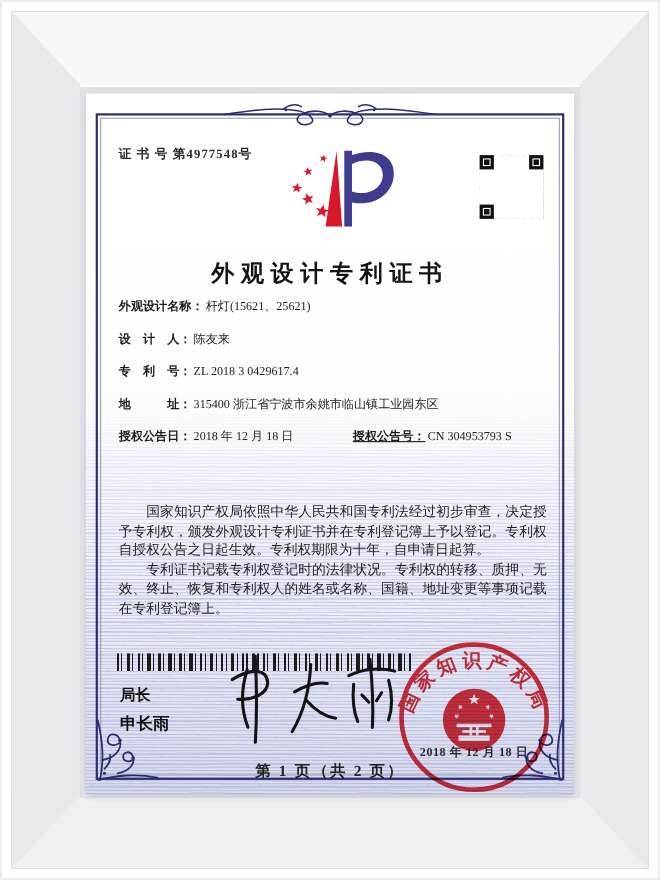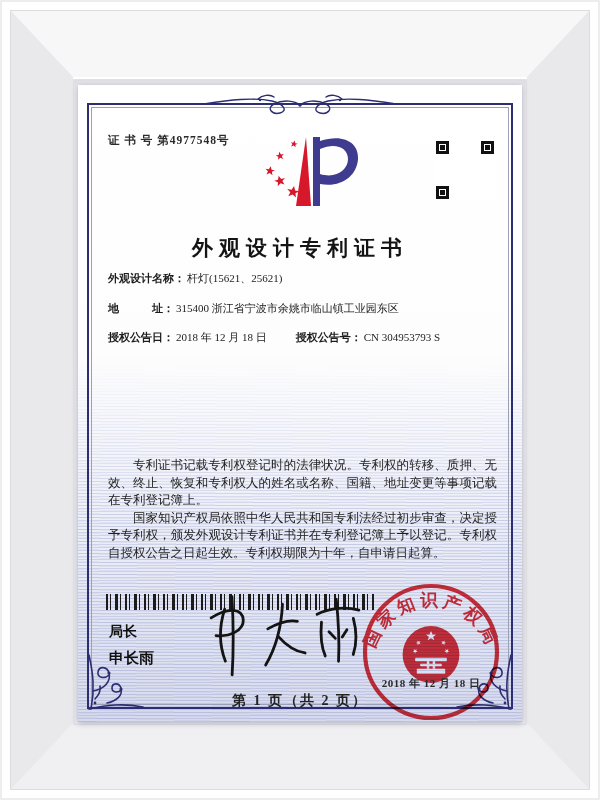--- a/index.html
+++ b/index.html
@@ -77,21 +77,21 @@
 
   .title{
     position:absolute;left:0;right:0;top:149px;text-align:center;
     font-size:21px;font-weight:700;letter-spacing:6px;color:#141414;
   }
 
   .fields{position:absolute;left:30px;right:26px;top:186px;}
   .frow{height:29.5px;font-size:11px;color:#1c1c1c;white-space:nowrap;}
   .frow .lab{font-weight:700;}
   .frow .val{font-weight:500;margin-left:2px;}
-  .frow .lab2{font-weight:700;margin-left:29px;}
+  .frow .lab2{font-weight:700;margin-left:54px;text-decoration:underline;}
 
   .body-text{
     position:absolute;left:30px;right:25px;top:372px;
     font-size:12.5px;line-height:17.5px;color:#1f1f1f;text-align:justify;
   }
   .body-text p{margin:0;text-indent:2em;font-weight:500;}
 
   .barcode{
     position:absolute;left:28px;top:509px;width:270px;height:16px;
     background:repeating-linear-gradient(90deg,
@@ -200,30 +200,36 @@
       <div class="finder f-bl"></div>
     </div>
 
     <div class="title">外观设计专利证书</div>
 
     <div class="fields">
       <div class="frow">
         <span class="lab">外观设计名称：</span><span class="val">杆灯(15621、25621)</span>
       </div>
       <div class="frow">
+        <span class="lab">设　计　人：</span><span class="val">陈友来</span>
+      </div>
+      <div class="frow">
+        <span class="lab">专　利　号：</span><span class="val">ZL 2018 3 0429617.4</span>
+      </div>
+      <div class="frow">
         <span class="lab">地　　　址：</span><span class="val">315400 浙江省宁波市余姚市临山镇工业园东区</span>
       </div>
       <div class="frow">
         <span class="lab">授权公告日：</span><span class="val">2018 年 12 月 18 日</span><span class="lab2">授权公告号：</span><span class="val">CN 304953793 S</span>
       </div>
     </div>
 
     <div class="body-text">
+      <p>国家知识产权局依照中华人民共和国专利法经过初步审查，决定授予专利权，颁发外观设计专利证书并在专利登记簿上予以登记。专利权自授权公告之日起生效。专利权期限为十年，自申请日起算。</p>
       <p>专利证书记载专利权登记时的法律状况。专利权的转移、质押、无效、终止、恢复和专利权人的姓名或名称、国籍、地址变更等事项记载在专利登记簿上。</p>
-      <p>国家知识产权局依照中华人民共和国专利法经过初步审查，决定授予专利权，颁发外观设计专利证书并在专利登记簿上予以登记。专利权自授权公告之日起生效。专利权期限为十年，自申请日起算。</p>
     </div>
 
     <div class="barcode"></div>
 
     <div class="director-label">局长</div>
     <div class="director-name">申长雨</div>
 
     <svg class="signature" width="190" height="90" viewBox="0 0 190 90">
       <g stroke="#141414" stroke-width="2.8" fill="none" stroke-linecap="round" transform="rotate(-3 95 45)">
         <path d="M36,18 C30,34 28,52 34,70"></path>

